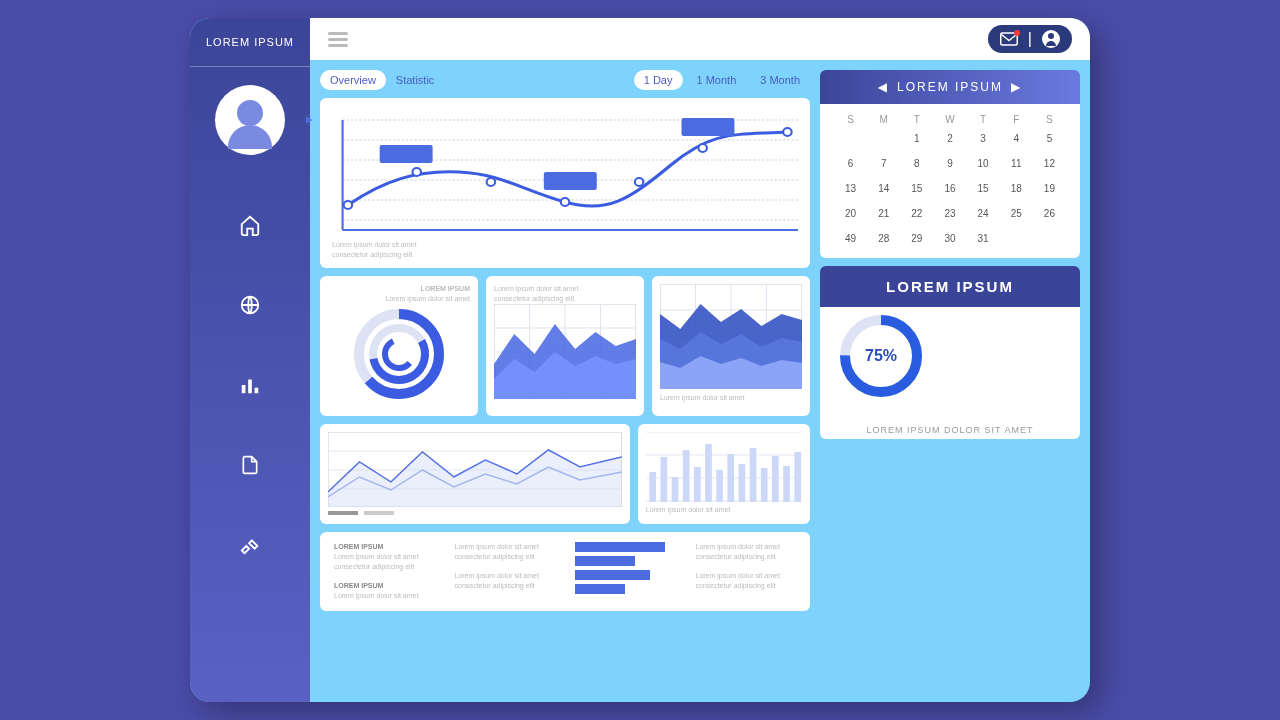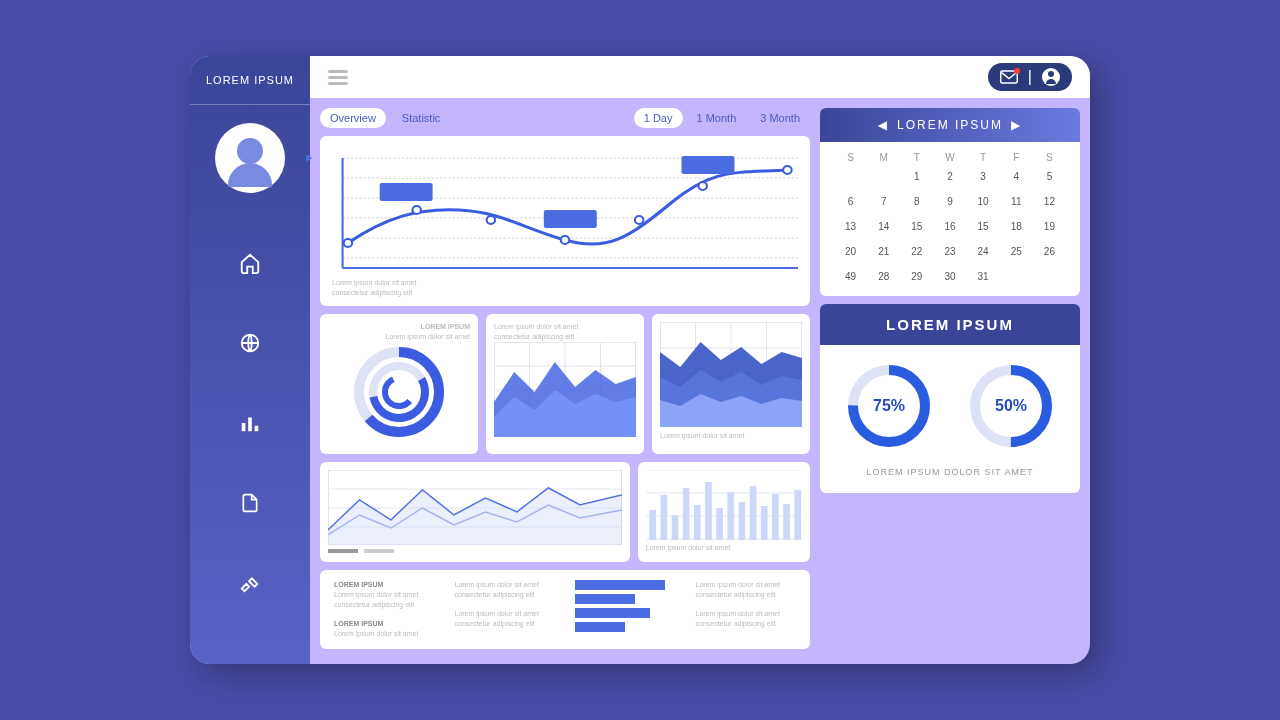--- a/index.html
+++ b/index.html
@@ -1,52 +1,52 @@
 <!DOCTYPE html>
 <html><head>
 <meta charset="utf-8">
 <style>
 *{box-sizing:border-box;margin:0;padding:0;font-family:Arial,sans-serif}
 body{background:#4a4ca8;display:flex;align-items:center;justify-content:center;width:1280px;height:720px}
-.app{width:900px;height:608px;background:#c4b5fd;border-radius:20px;display:flex;overflow:hidden;box-shadow:10px 10px 30px rgba(0,0,0,.3)}
+.app{width:900px;height:684px;background:#7dd3fc;border-radius:20px;display:flex;overflow:hidden;box-shadow:10px 10px 30px rgba(0,0,0,.3)}
 .sidebar{width:120px;background:linear-gradient(180deg,#3b4598 0%,#5961c4 100%);display:flex;flex-direction:column;align-items:center;color:#fff}
 .brand{font-size:11px;letter-spacing:1px;padding:18px 0;border-bottom:1px solid rgba(255,255,255,.3);width:100%;text-align:center}
 .avatar{width:70px;height:70px;border-radius:50%;background:#fff;margin:18px 0 30px;position:relative}
 .avatar::after{content:"";position:absolute;left:50%;top:15px;transform:translateX(-50%);width:26px;height:26px;border-radius:50%;background:#7a8ae0}
 .avatar::before{content:"";position:absolute;left:50%;bottom:6px;transform:translateX(-50%);width:44px;height:24px;border-radius:30px 30px 0 0;background:#7a8ae0}
 .navitem{width:24px;height:24px;margin:28px 0;cursor:pointer;display:flex;align-items:center;justify-content:center}
 .main{flex:1;display:flex;flex-direction:column}
 .topbar{height:42px;background:#fff;display:flex;align-items:center;padding:0 18px}
 .hamburger{display:flex;flex-direction:column;gap:3px;cursor:pointer}
 .hamburger span{width:20px;height:3px;background:#bbb;border-radius:2px}
 .pill{margin-left:auto;background:#2a3a7a;border-radius:20px;padding:5px 12px;display:flex;align-items:center;gap:10px;color:#fff}
 .dot{width:6px;height:6px;background:#ff3b3b;border-radius:50%;position:absolute;top:-2px;right:-2px}
 .mailwrap{position:relative}
 .usercircle{width:18px;height:18px;border-radius:50%;background:#fff;position:relative}
 .usercircle::after{content:"";position:absolute;left:50%;top:3px;transform:translateX(-50%);width:6px;height:6px;border-radius:50%;background:#2a3a7a}
 .usercircle::before{content:"";position:absolute;left:50%;bottom:2px;transform:translateX(-50%);width:10px;height:5px;border-radius:6px 6px 0 0;background:#2a3a7a}
 .content{flex:1;display:flex;gap:10px;padding:10px}
 .left{flex:1;display:flex;flex-direction:column;gap:8px}
 .right{width:260px;display:flex;flex-direction:column;gap:8px}
-.tabs{display:flex;gap:6px;font-size:11px;color:#4a5cc0;align-items:flex-end}
+.tabs{display:flex;font-size:11px;color:#4a5cc0;align-items:flex-end}
 .tab{padding:4px 10px;border-radius:10px;cursor:pointer}
 .tab.active{background:#fff}
 .ranges{margin-left:auto;display:flex;gap:4px}
 .card{background:#fff;border-radius:6px;padding:12px}
 .bigchart{height:170px;position:relative}
 .grid3{display:grid;grid-template-columns:repeat(3,1fr);gap:8px}
 .grid3 .card{height:140px;padding:8px}
 .grid2{display:grid;grid-template-columns:1.8fr 1fr;gap:8px}
 .grid2 .card{height:100px;padding:8px}
 .calhdr{background:linear-gradient(90deg,#3b4598,#6b7ae0);color:#fff;text-align:center;padding:10px;font-size:12px;letter-spacing:2px;border-radius:6px 6px 0 0;display:flex;justify-content:center;gap:8px;align-items:center}
 .calbody{background:#fff;padding:10px 14px 14px;border-radius:0 0 6px 6px}
 .dow{display:grid;grid-template-columns:repeat(7,1fr);font-size:10px;color:#999;text-align:center;margin-bottom:8px}
 .days{display:grid;grid-template-columns:repeat(7,1fr);font-size:10px;color:#555;text-align:center;row-gap:14px}
 .sechdr{background:#3b4598;color:#fff;text-align:center;padding:12px;font-size:15px;letter-spacing:2px;font-weight:bold;border-radius:6px 6px 0 0}
-.gauges{background:#fff;padding:16px;display:grid;grid-template-columns:1fr 1fr;gap:16px;border-radius:0 0 6px 6px}
+.gauges{background:#fff;padding:4px;display:grid;grid-template-columns:1fr 1fr;gap:24px;border-radius:0 0 6px 6px}
 .gauge{position:relative;width:90px;height:90px;margin:0 auto}
 .gauge svg{transform:rotate(-90deg)}
 .gauge .val{position:absolute;inset:0;display:flex;align-items:center;justify-content:center;font-weight:bold;color:#2a4ac0;font-size:16px}
 .gcap{grid-column:1/3;text-align:center;font-size:9px;color:#999;letter-spacing:1px}
 .lorem{font-size:7px;color:#bbb;line-height:1.4}
 .bottomrow{display:flex;gap:20px}
 .bottomrow .col{flex:1}
 .hbars{display:flex;flex-direction:column;gap:4px}
 .hbar{height:10px;background:#4a6ce0}
 svg{display:block}
@@ -331,26 +331,19 @@
         <div>
           <div class="sechdr">LOREM IPSUM</div>
           <div class="gauges">
             <div class="gauge">
               <svg width="90" height="90">
                   <circle cx="45" cy="45" r="36" fill="none" stroke="#dde3f5" stroke-width="10"></circle>
                   <circle cx="45" cy="45" r="36" fill="none" stroke="#2a5ce0" stroke-width="10" stroke-dasharray="170 226"></circle>
                 </svg>
               <div class="val">75%</div>
             </div>
-            <div class="gauge">
-              <svg width="90" height="90">
-                  <circle cx="45" cy="45" r="36" fill="none" stroke="#dde3f5" stroke-width="10"></circle>
-                  <circle cx="45" cy="45" r="36" fill="none" stroke="#2a5ce0" stroke-width="10" stroke-dasharray="113 226"></circle>
-                </svg>
-              <div class="val">50%</div>
-            </div>
             <div class="gcap">LOREM IPSUM DOLOR SIT AMET</div>
           </div>
         </div>
       </div>
     </div>
   </div>
 </div>
 
 </body></html>

